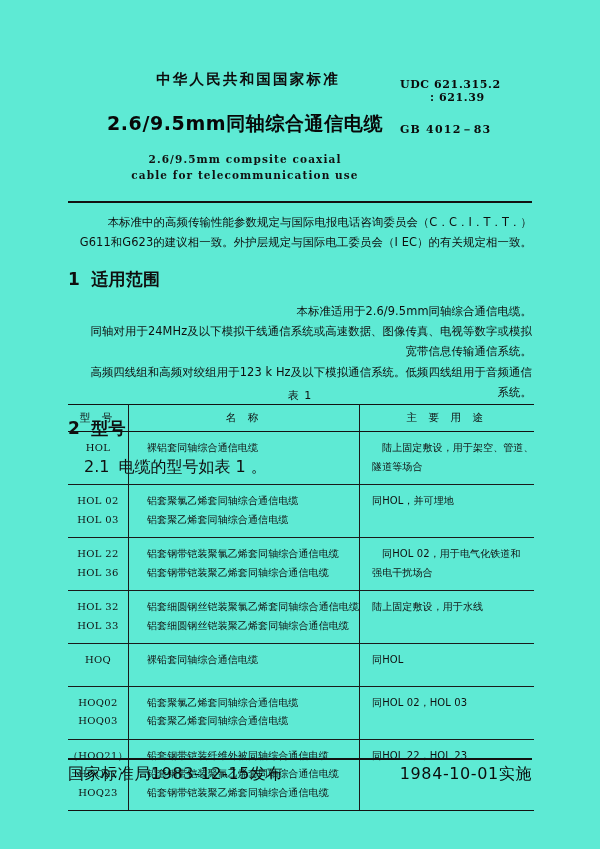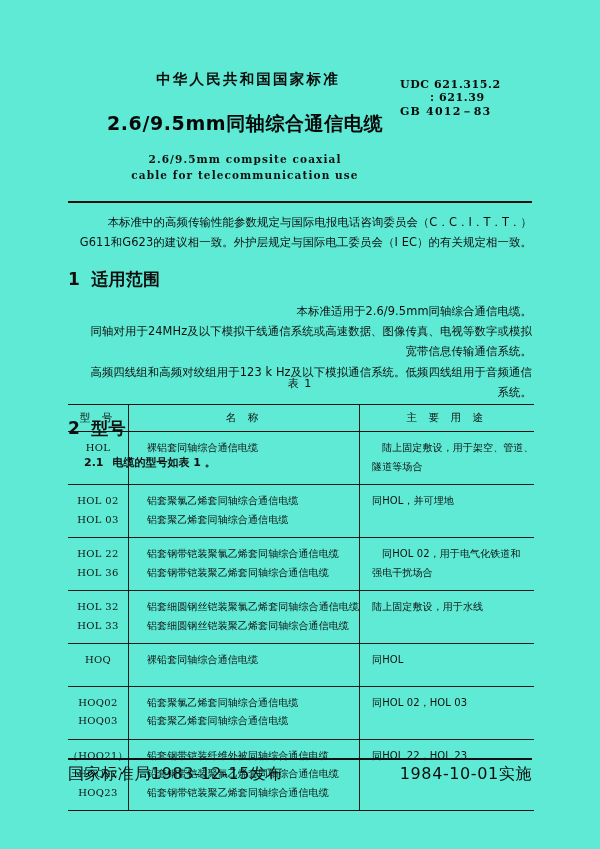--- a/index.html
+++ b/index.html
@@ -62,21 +62,21 @@
     position: absolute;
     right: 0px; top: 8px;
     width: 132px;
     font-family: "DejaVu Serif", "Liberation Serif", serif;
     font-weight: bold;
     font-size: 11px;
     color: #0b0b0b;
   }
   .udc-1 { letter-spacing: 0.6px; }
   .udc-2 { letter-spacing: 0.6px; padding-left: 30px; }
-  .gb-no { letter-spacing: 1.2px; }
+  .gb-no { margin-top: 18px; letter-spacing: 1.2px; }
 
   
   .rule-top {
     position: absolute;
     left: 68px; top: 201px;
     width: 464px; height: 2px;
     background: #121212;
   }
   .rule-bottom {
     position: absolute;
@@ -103,31 +103,31 @@
     margin-top: 11px;
     margin-bottom: 5px;
     font-weight: bold;
     font-size: 17px;
     letter-spacing: 0.3px;
   }
   .sec-head .num { margin-right: 11px; }
   .sub-head {
     margin-top: 9px;
     margin-bottom: 3px;
-    font-weight: bold;
-    font-size: 11px;
+    font-weight: normal;
+    font-size: 16px;
     padding-left: 16px;
   }
   .sub-head .num { margin-right: 9px; }
   .blk { margin-top: 7px; }
 
   
   .table-caption {
     position: absolute;
-    left: 68px; top: 376px;
+    left: 68px; top: 388px;
     width: 464px;
     text-align: center;
     font-size: 11px;
     letter-spacing: 1px;
   }
   .std-table {
     position: absolute;
     left: 68px; top: 404px;
     width: 464px;
     border-collapse: collapse;

